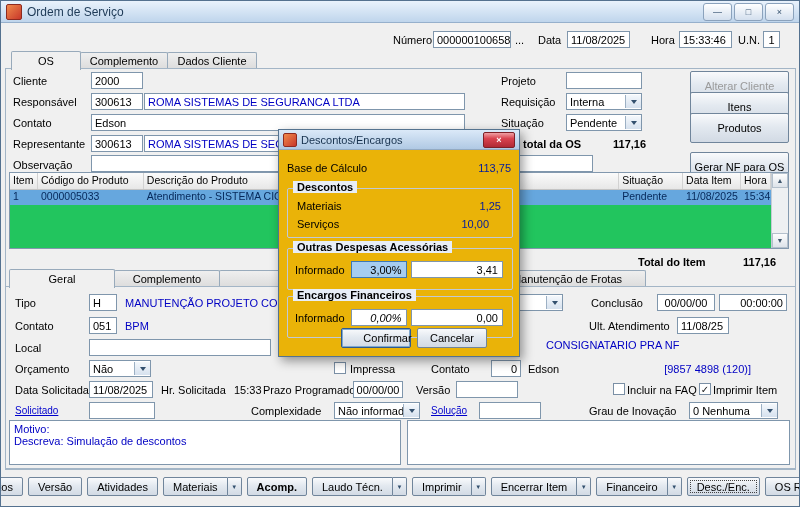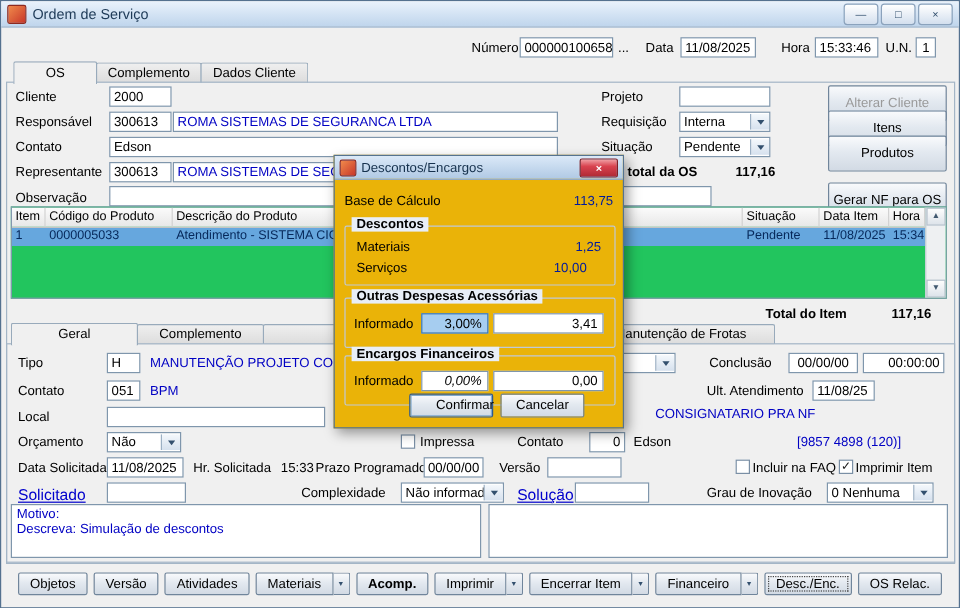--- a/index.html
+++ b/index.html
@@ -20,21 +20,21 @@
   .select .cval{flex:1;overflow:hidden;white-space:nowrap;}
   .carrow{width:15px;align-self:stretch;background:linear-gradient(#f4f8fc,#d6e1ee);border-left:1px solid #9cb0c4;display:flex;align-items:center;justify-content:center;}
   .carrow::after{content:"";border:3px solid transparent;border-top:4px solid #33506e;margin-top:4px;}
   .btn{border:1px solid #70859b;border-radius:2px;background:linear-gradient(#f9fafc,#e3e9f0 45%,#d2dae4);font-size:11px;color:#000;display:inline-flex;align-items:center;justify-content:center;padding:0 9px;height:19px;box-sizing:border-box;white-space:nowrap;}
   .btn.small{height:30px;}
   .btn.disabled{color:#9a9a9a;}
   .sidebtn{position:absolute;left:689px;width:99px;}
   .tab{position:absolute;height:16px;border:1px solid #98aabb;border-bottom:none;border-radius:2px 2px 0 0;background:linear-gradient(#efefef,#dcdcdc);font-size:11px;display:flex;align-items:center;justify-content:center;white-space:nowrap;overflow:hidden;}
   .tab.active{background:#f0f0f0;z-index:3;}
   .panel{position:absolute;border:1px solid #a3b5c6;background:transparent;}
-  .link{position:absolute;font-size:13px;color:#0000cc;text-decoration:underline;white-space:nowrap;}
+  .link{position:absolute;font-size:10px;color:#0000cc;text-decoration:underline;white-space:nowrap;}
   .chk{position:absolute;width:12px;height:12px;border:1px solid #7a8fa5;background:#fff;font-size:10px;line-height:11px;text-align:center;color:#1a1a1a;box-sizing:border-box;}
   .grid{position:absolute;left:8px;top:171px;width:780px;height:77px;border:1px solid #8298ae;background:#22c55e;box-sizing:border-box;display:flex;}
   .gridmain{flex:1;display:flex;flex-direction:column;overflow:hidden;}
   .ghead{display:flex;height:17px;background:linear-gradient(#fbfbfb,#e7e7e7);border-bottom:1px solid #c4c4c4;box-sizing:border-box;}
   .ghead .gc{border-right:1px solid #d2d2d2;font-size:10.5px;padding:1px 3px;box-sizing:border-box;white-space:nowrap;overflow:hidden;}
   .grow{display:flex;height:15px;background:#66a7de;color:#06285a;}
   .grow .gc{font-size:10.5px;padding:0 3px;box-sizing:border-box;white-space:nowrap;overflow:hidden;}
   .vscroll{width:16px;background:#eef0f2;border-left:1px solid #c4ccd4;display:flex;flex-direction:column;justify-content:space-between;}
   .sbtn{height:15px;background:linear-gradient(#fdfdfd,#dde3ea);border:1px solid #b4c0cc;font-size:7px;color:#41586f;display:flex;align-items:center;justify-content:center;box-sizing:border-box;}
   .ta{position:absolute;border:1px solid #7f96ac;background:#fff;font-size:11px;padding:2px 4px;box-sizing:border-box;}
@@ -229,20 +229,24 @@
   <div class="btnrow">
     <div class="btn">Objetos</div>
     <div class="btn">Versão</div>
     <div class="btn">Atividades</div>
     <div class="split">
       <div class="btn">Materiais</div>
       <div class="btn arrowbtn">▼</div>
     </div>
     <div class="btn bold">Acomp.</div>
     <div class="split">
+      <div class="btn">Laudo Técn.</div>
+      <div class="btn arrowbtn">▼</div>
+    </div>
+    <div class="split">
       <div class="btn">Imprimir</div>
       <div class="btn arrowbtn">▼</div>
     </div>
     <div class="split">
       <div class="btn">Encerrar Item</div>
       <div class="btn arrowbtn">▼</div>
     </div>
     <div class="split">
       <div class="btn">Financeiro</div>
       <div class="btn arrowbtn">▼</div>

